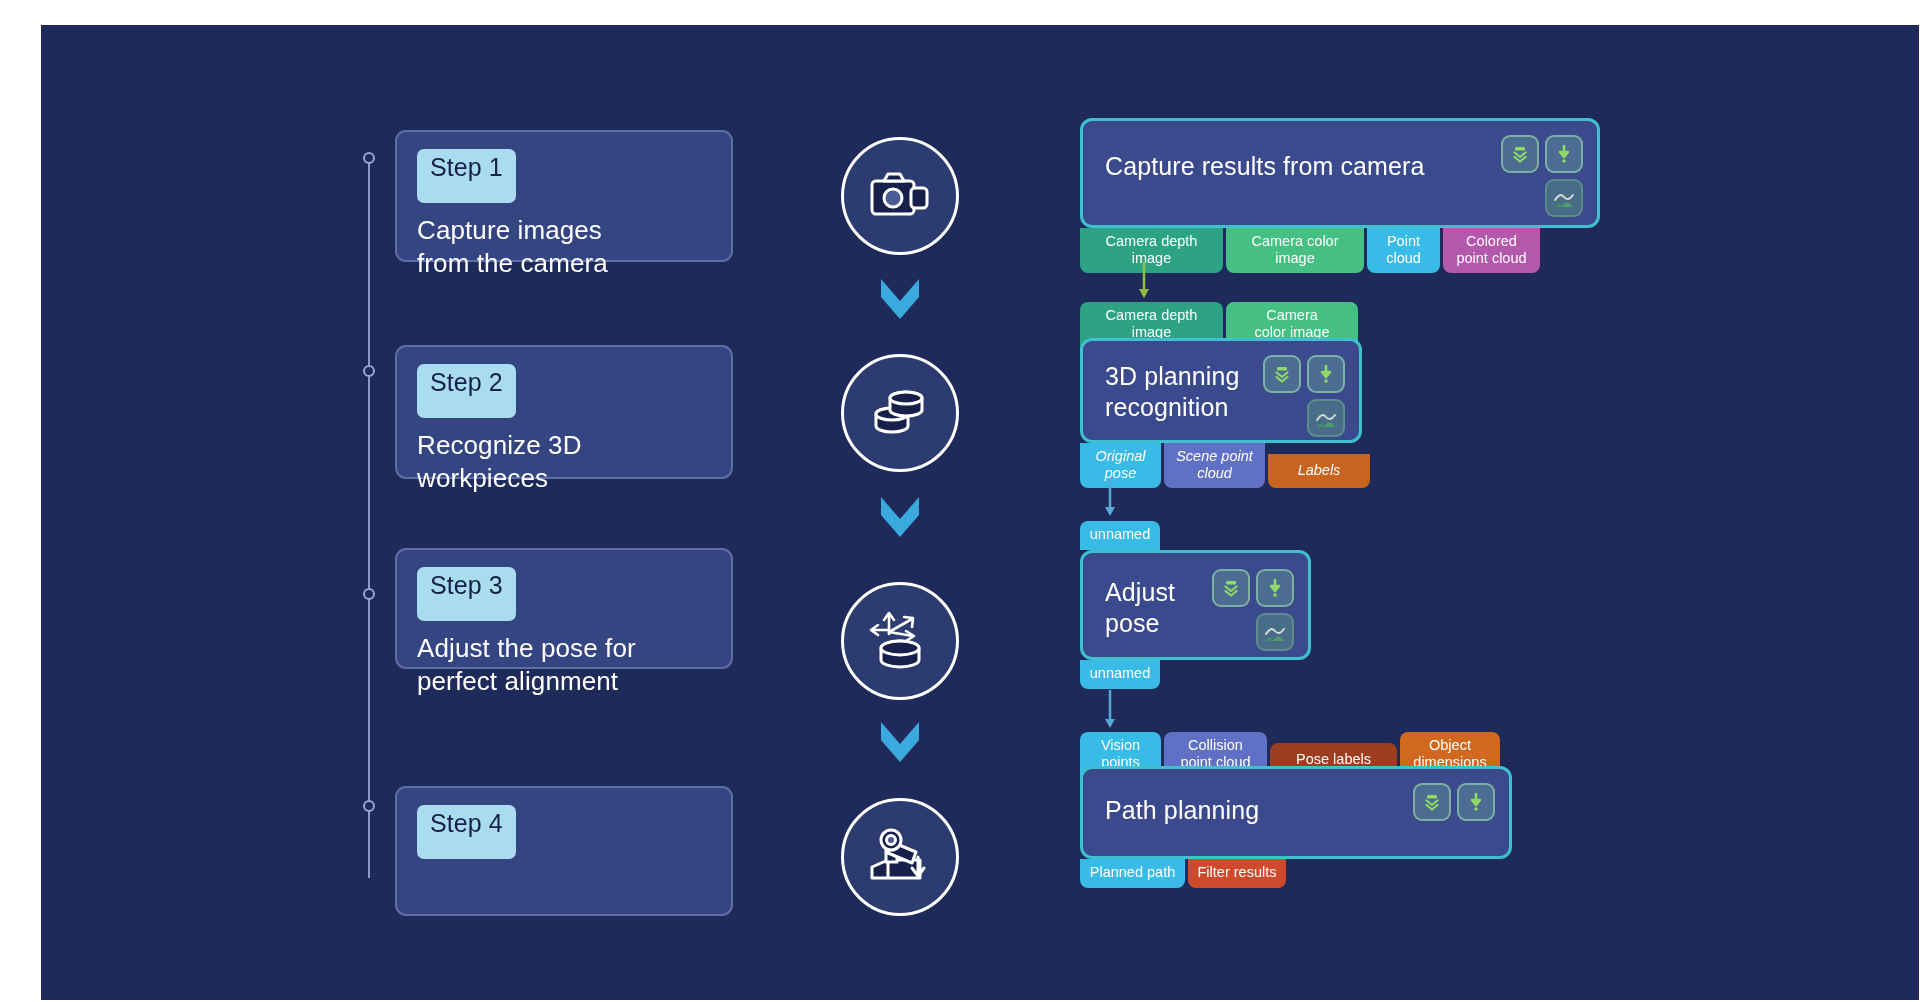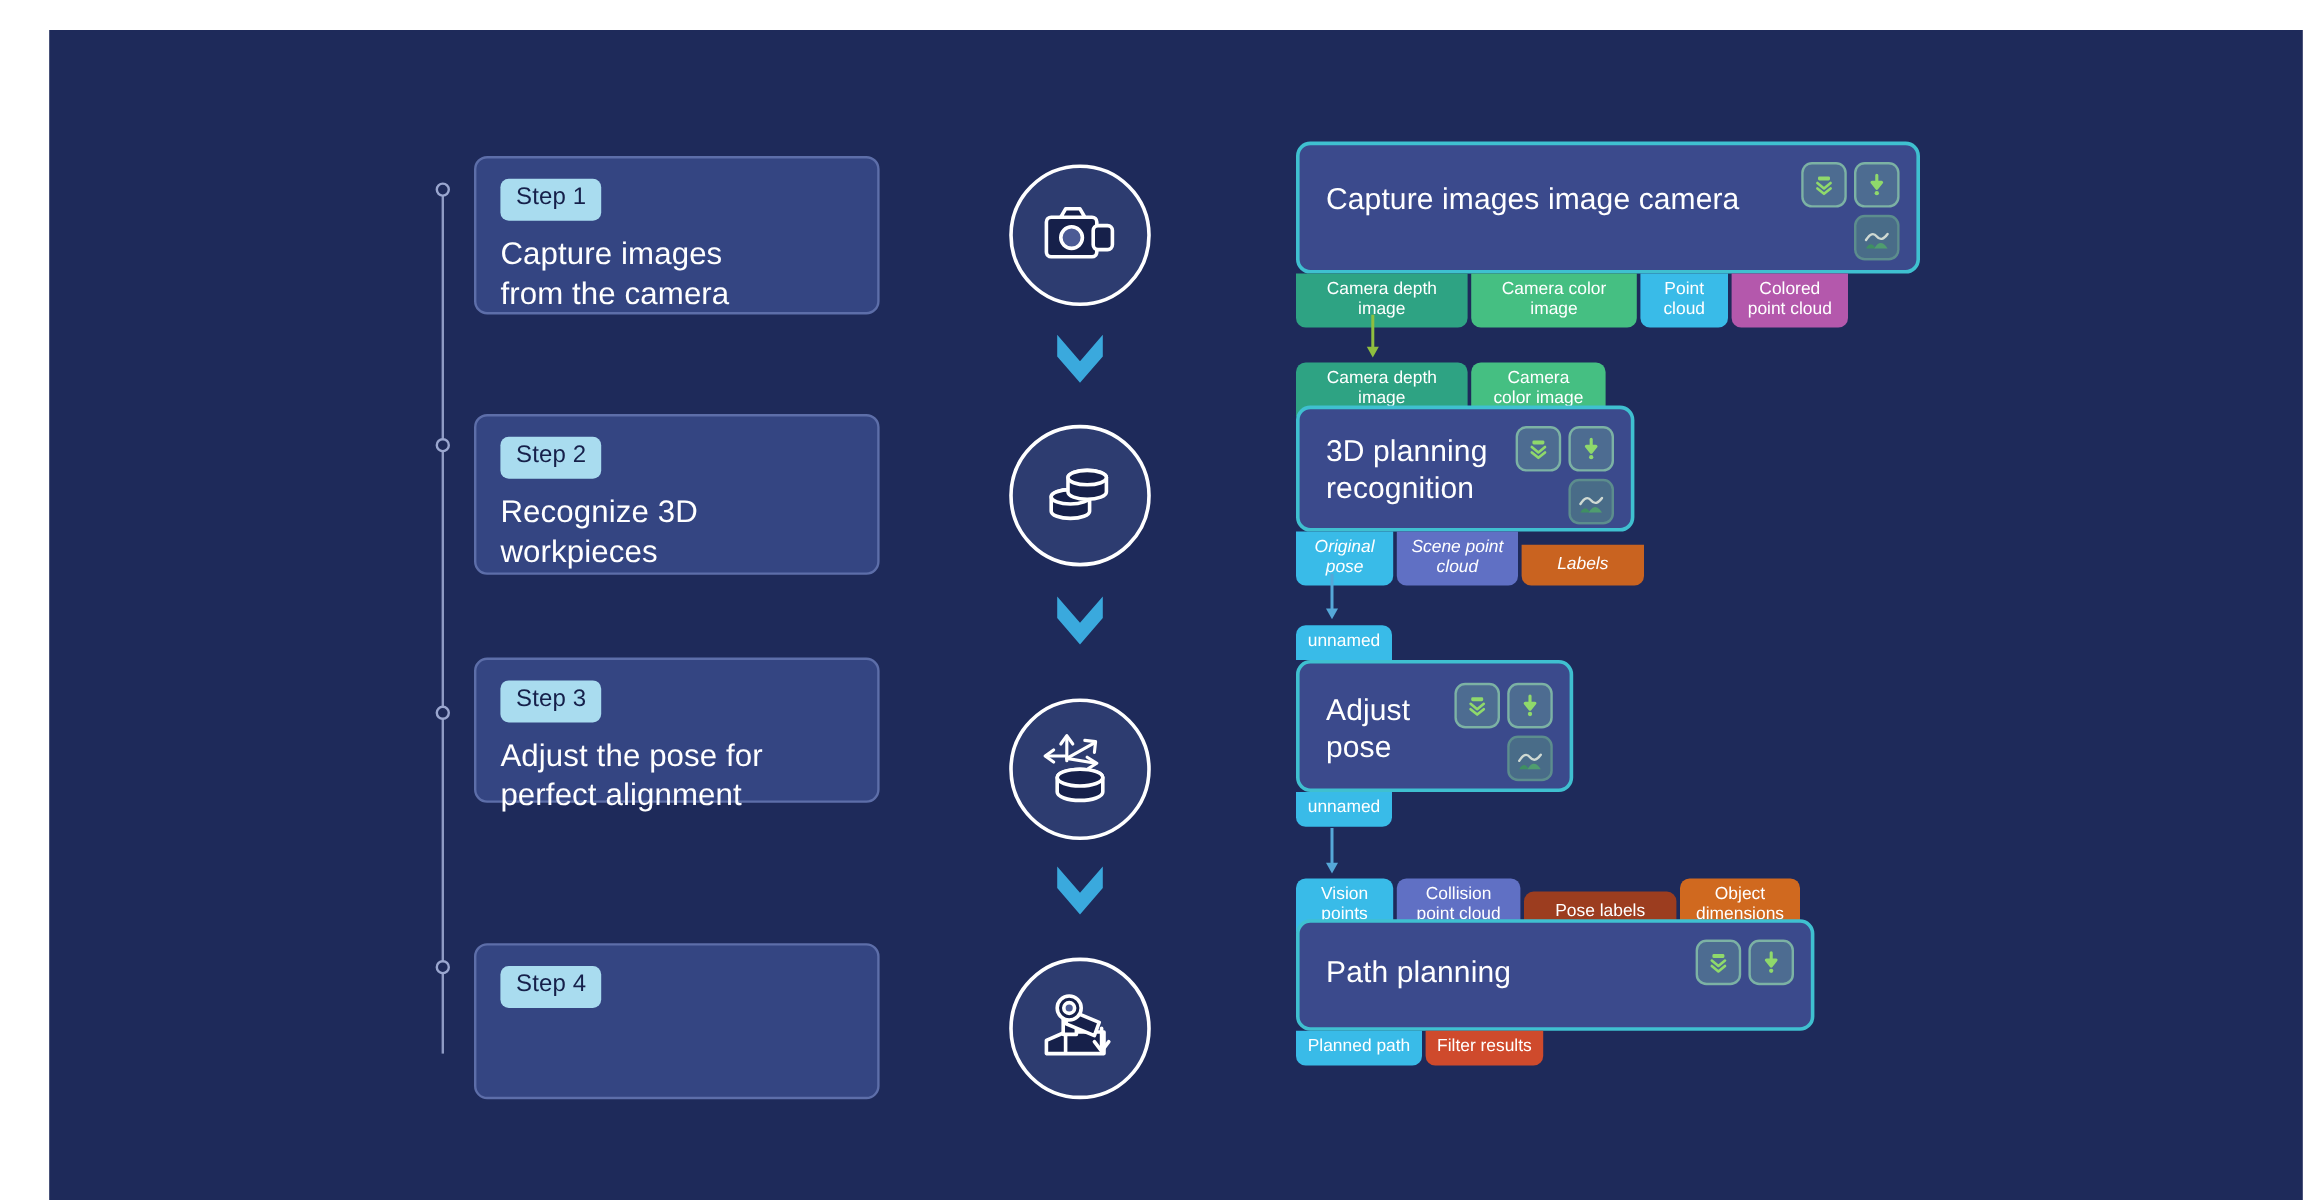--- a/index.html
+++ b/index.html
@@ -42,24 +42,24 @@
     width: 338px;
     background: #344582;
     border: 2px solid #5d6ea9;
     border-radius: 11px;
     padding: 17px 20px 20px 20px;
   }
   .step-badge {
     display: inline-block;
     background: #a9dcef;
     color: #16204a;
-    font-size: 20px;
+    font-size: 25px;
     font-weight: 400;
     border-radius: 7px;
-    padding: 4px 13px 8px 13px;
+    padding: 4px 13px 21px 13px;
     letter-spacing: .1px;
   }
   .step-title {
     margin-top: 11px;
     color: #ffffff;
     font-size: 26px;
     font-weight: 400;
     line-height: 1.27;
     letter-spacing: .1px;
   }
@@ -258,21 +258,21 @@
           <path d="M52 31 V48"></path>
             <path d="M46 42 L52 50 L58 42"></path>
         </g>
       </svg>
     </div>
   </div>
 
   <div id="graph-column">
 
     <div class="node-box" style="left:4px; top:8px; width:520px; height:110px;">
-      <div class="node-title" style="top:30px; white-space:pre-line">Capture images image camera</div>
+      <div class="node-title" style="top:30px; white-space:pre-line">Capture results from camera</div>
       <div class="node-icons" style="right:14px; top:14px;">
         <div class="node-icon">
           <svg width="20" height="20" viewBox="0 0 20 20">
             <rect x="5" y="3" width="10" height="3.4" rx="1.2" fill="#8fd96b"></rect>
             <path d="M4.5 8.5 L10 13 L15.5 8.5" stroke="#8fd96b" stroke-width="2.2" fill="none" stroke-linecap="round" stroke-linejoin="round"></path>
             <path d="M4.5 13 L10 17.5 L15.5 13" stroke="#8fd96b" stroke-width="2.2" fill="none" stroke-linecap="round" stroke-linejoin="round"></path>
           </svg>
         </div>
         <div class="node-icon">
           <svg width="20" height="20" viewBox="0 0 20 20">
@@ -301,21 +301,21 @@
     </div>
 
     <svg class="connector" style="left:60px; top:152px; width:30px; height:42px;">
       <path d="M8 0 V30" stroke="#8fbf3f" stroke-width="2.5" fill="none"></path>
       <path d="M3 27 L8 36 L13 27 Z" fill="#8fbf3f"></path>
     </svg>
 
     <div class="port-row" style="left:4px; top:192px;">
       <div class="port top-chip" style="background:#2ea383;width:143px">Camera depth
 image</div>
-      <div class="port top-chip" style="background:#45bf82;width:112px">Camera
+      <div class="port top-chip" style="background:#45bf82;width:132px">Camera
 color image</div>
     </div>
     <div class="node-box" style="left:4px; top:228px; width:282px; height:105px;">
       <div class="node-title" style="top:20px; white-space:pre-line">3D planning
 recognition</div>
       <div class="node-icons" style="right:14px; top:14px;">
         <div class="node-icon">
           <svg width="20" height="20" viewBox="0 0 20 20">
             <rect x="5" y="3" width="10" height="3.4" rx="1.2" fill="#8fd96b"></rect>
             <path d="M4.5 8.5 L10 13 L15.5 8.5" stroke="#8fd96b" stroke-width="2.2" fill="none" stroke-linecap="round" stroke-linejoin="round"></path>

